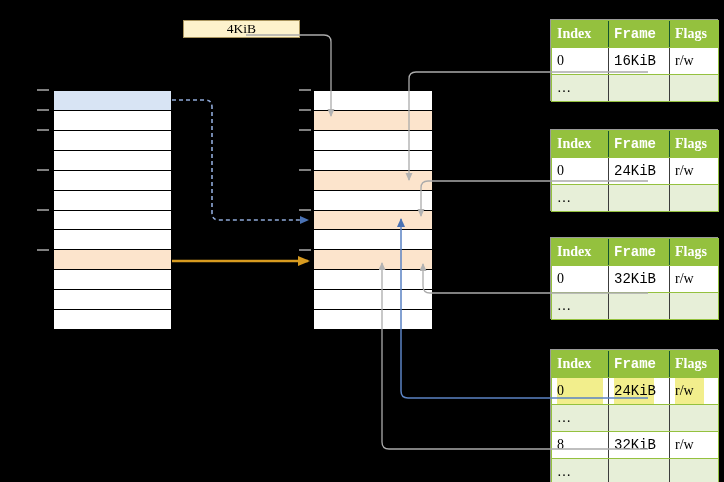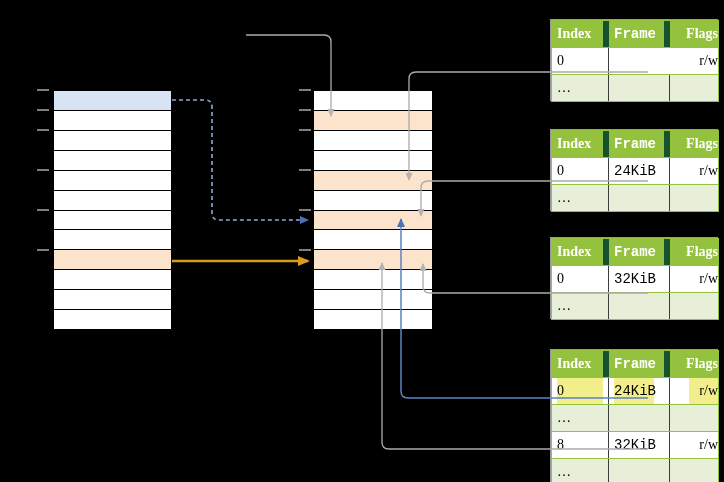--- a/index.html
+++ b/index.html
@@ -23,28 +23,28 @@
     position:absolute;left:183px;top:20px;width:117px;height:18px;
     background:#fdf2cc;border:1px solid #a9955f;box-sizing:border-box;
     text-align:center;line-height:16px;font-size:13.5px;color:#000;
   }
   
   .ptable{position:absolute;left:551px;width:168px;border:1px solid #94c13e;
           box-sizing:border-box;background:#fff;box-shadow:-1px -1px 0 #999;}
   #t1{top:20px;} #t2{top:130px;} #t3{top:238px;} #t4{top:350px;}
   .hrow{display:flex;height:26px;background:#94c13e;}
   .hcell{color:#fff;font-weight:bold;font-size:14px;line-height:26px;padding-left:5px;
-         box-sizing:border-box;border-right:6px solid #14532d;}
+         box-sizing:border-box;border-right:1px solid #14532d;}
   .hcell:last-child{border-right:none;}
   .brow{display:flex;height:26px;border-top:1px solid #94c13e;background:#fff;}
   .brow.shaded{background:#e7efd8;}
   .bcell{font-size:14px;line-height:26px;padding-left:5px;box-sizing:border-box;
          border-right:1px solid #3c3c3c;color:#000;}
   .bcell:last-child{border-right:none;}
-  .c1{width:57px;} .c2{width:61px;font-family:Liberation Mono, monospace;} .c3{width:50px;flex:1;text-align:right;}
+  .c1{width:57px;} .c2{width:61px;font-family:Liberation Mono, monospace;} .c3{width:50px;flex:1;}
   .hl{background:#f2ee8c;display:inline-block;}
   .hl.w-idx{width:46px;} .hl.w-frame{width:40px;} .hl.w-flags{width:29px;}
   
   #wires{position:absolute;left:0;top:0;width:724px;height:482px;pointer-events:none;}
 </style>
 </head>
 <body>
 
 <div id="canvas">
 
@@ -86,29 +86,31 @@
     </div>
   <div id="phys-ticks" class="tickbox">
       <div class="tick" style="top: -1px;"></div>
       <div class="tick" style="top: 19px;"></div>
       <div class="tick" style="top: 39px;"></div>
       <div class="tick" style="top: 79px;"></div>
       <div class="tick" style="top: 119px;"></div>
       <div class="tick" style="top: 159px;"></div>
     </div>
 
+  <div id="size-box">4KiB</div>
 
   <div id="t1" class="ptable">
     <div class="hrow">
       <div class="hcell c1">Index</div>
       <div class="hcell c2">Frame</div>
       <div class="hcell c3">Flags</div>
     </div>
     <div class="brow">
       <div class="bcell c1">0</div>
+      <div class="bcell c2">16KiB</div>
       <div class="bcell c3">r/w</div>
     </div>
     <div class="brow shaded">
       <div class="bcell c1">…</div>
       <div class="bcell c2"></div>
       <div class="bcell c3"></div>
     </div>
   </div>
 
   <div id="t2" class="ptable">

